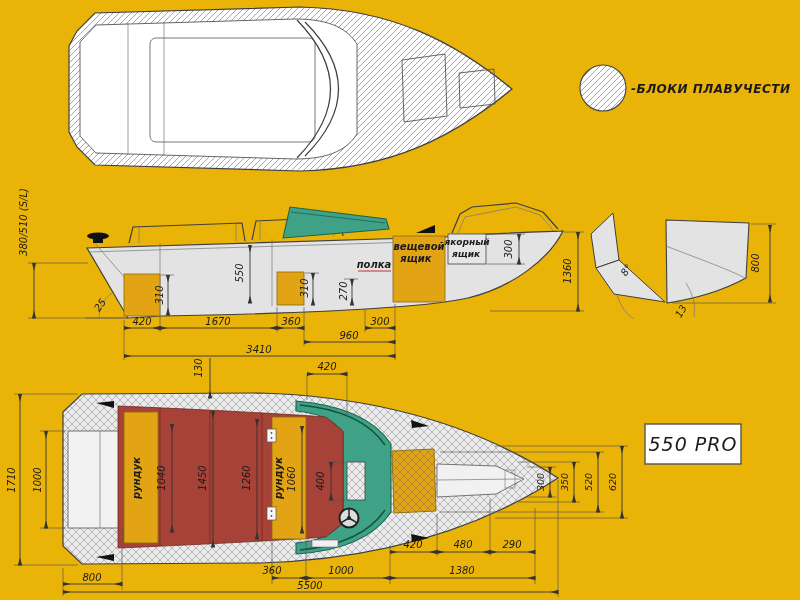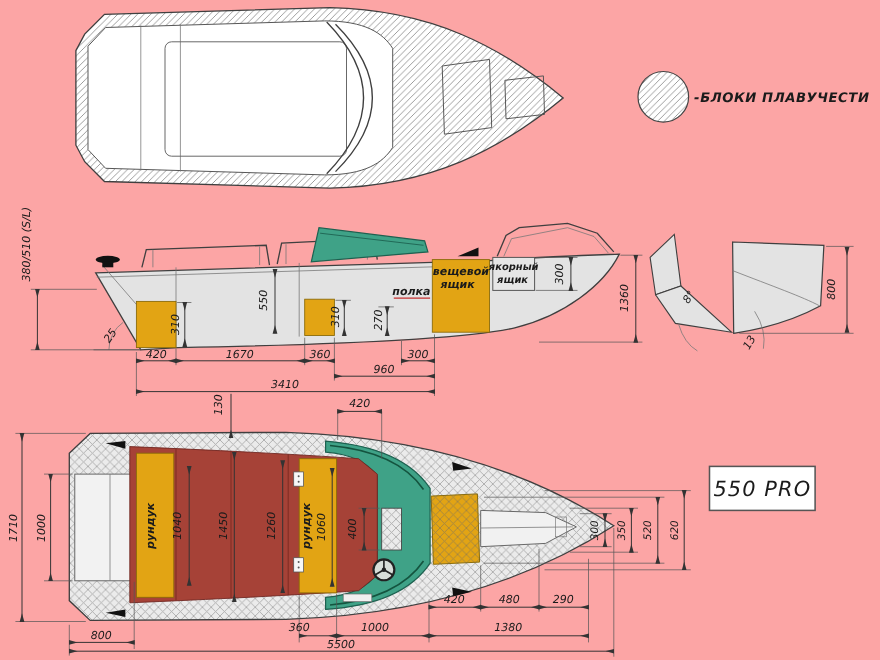--- a/index.html
+++ b/index.html
@@ -1,16 +1,16 @@
 <!DOCTYPE html>
 <html><head>
 <meta charset="utf-8">
 <style>
   html,body{margin:0;padding:0;background:#fff;}
-  #canvas{position:relative;width:800px;height:600px;background:#fca5a5;overflow:hidden;
+  #canvas{position:relative;width:800px;height:600px;background:#eab308;overflow:hidden;
           font-family:"DejaVu Sans",sans-serif;}
   svg text{fill:#1b1b1b;font-family:"DejaVu Sans",sans-serif;font-style:italic;}
   .dim{font-size:10px;}
   .dimsm{font-size:9.5px;}
   .lbl{font-size:10px;font-weight:bold;}
   .lblsm{font-size:9px;font-weight:bold;}
   .leg{font-size:12px;letter-spacing:.5px;font-weight:bold;}
   .big{font-size:19px;letter-spacing:1px;}
   .dl{stroke:#333;stroke-width:.9;}
   .xl{stroke:#555;stroke-width:.65;}

